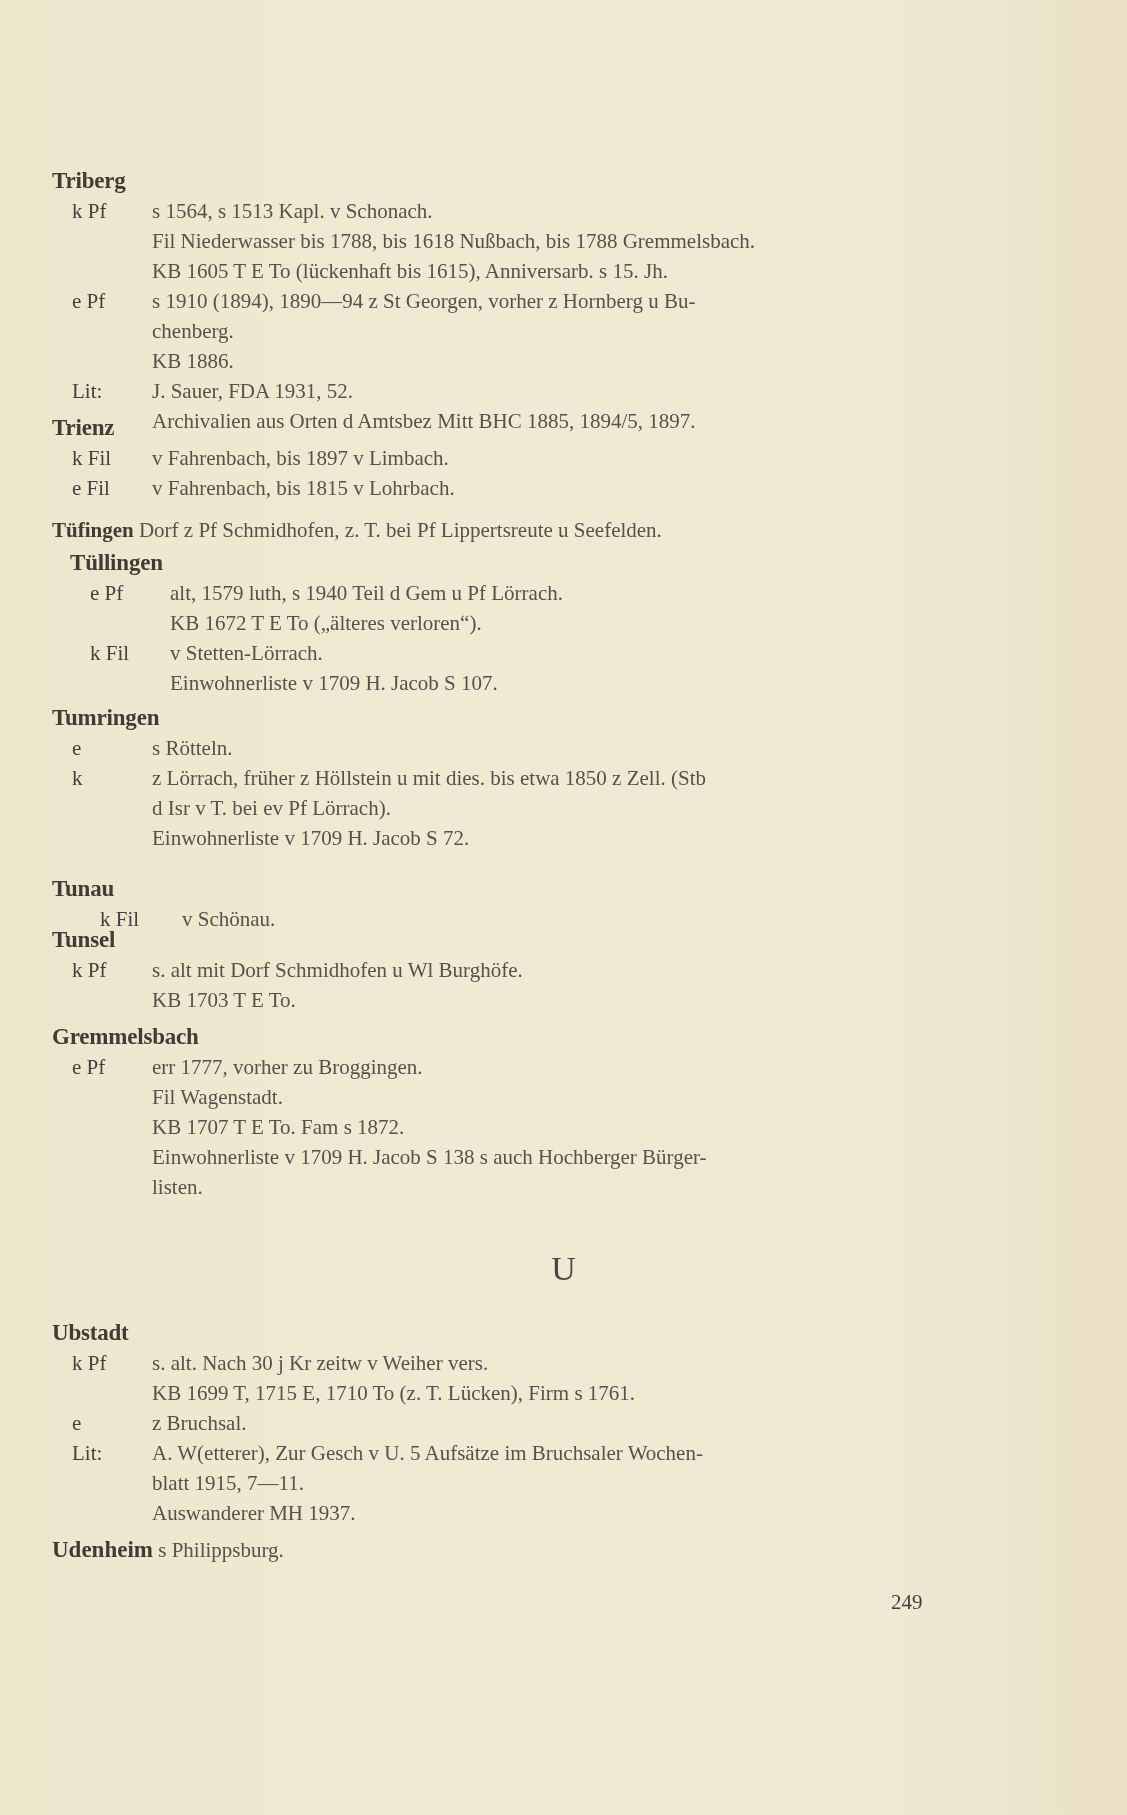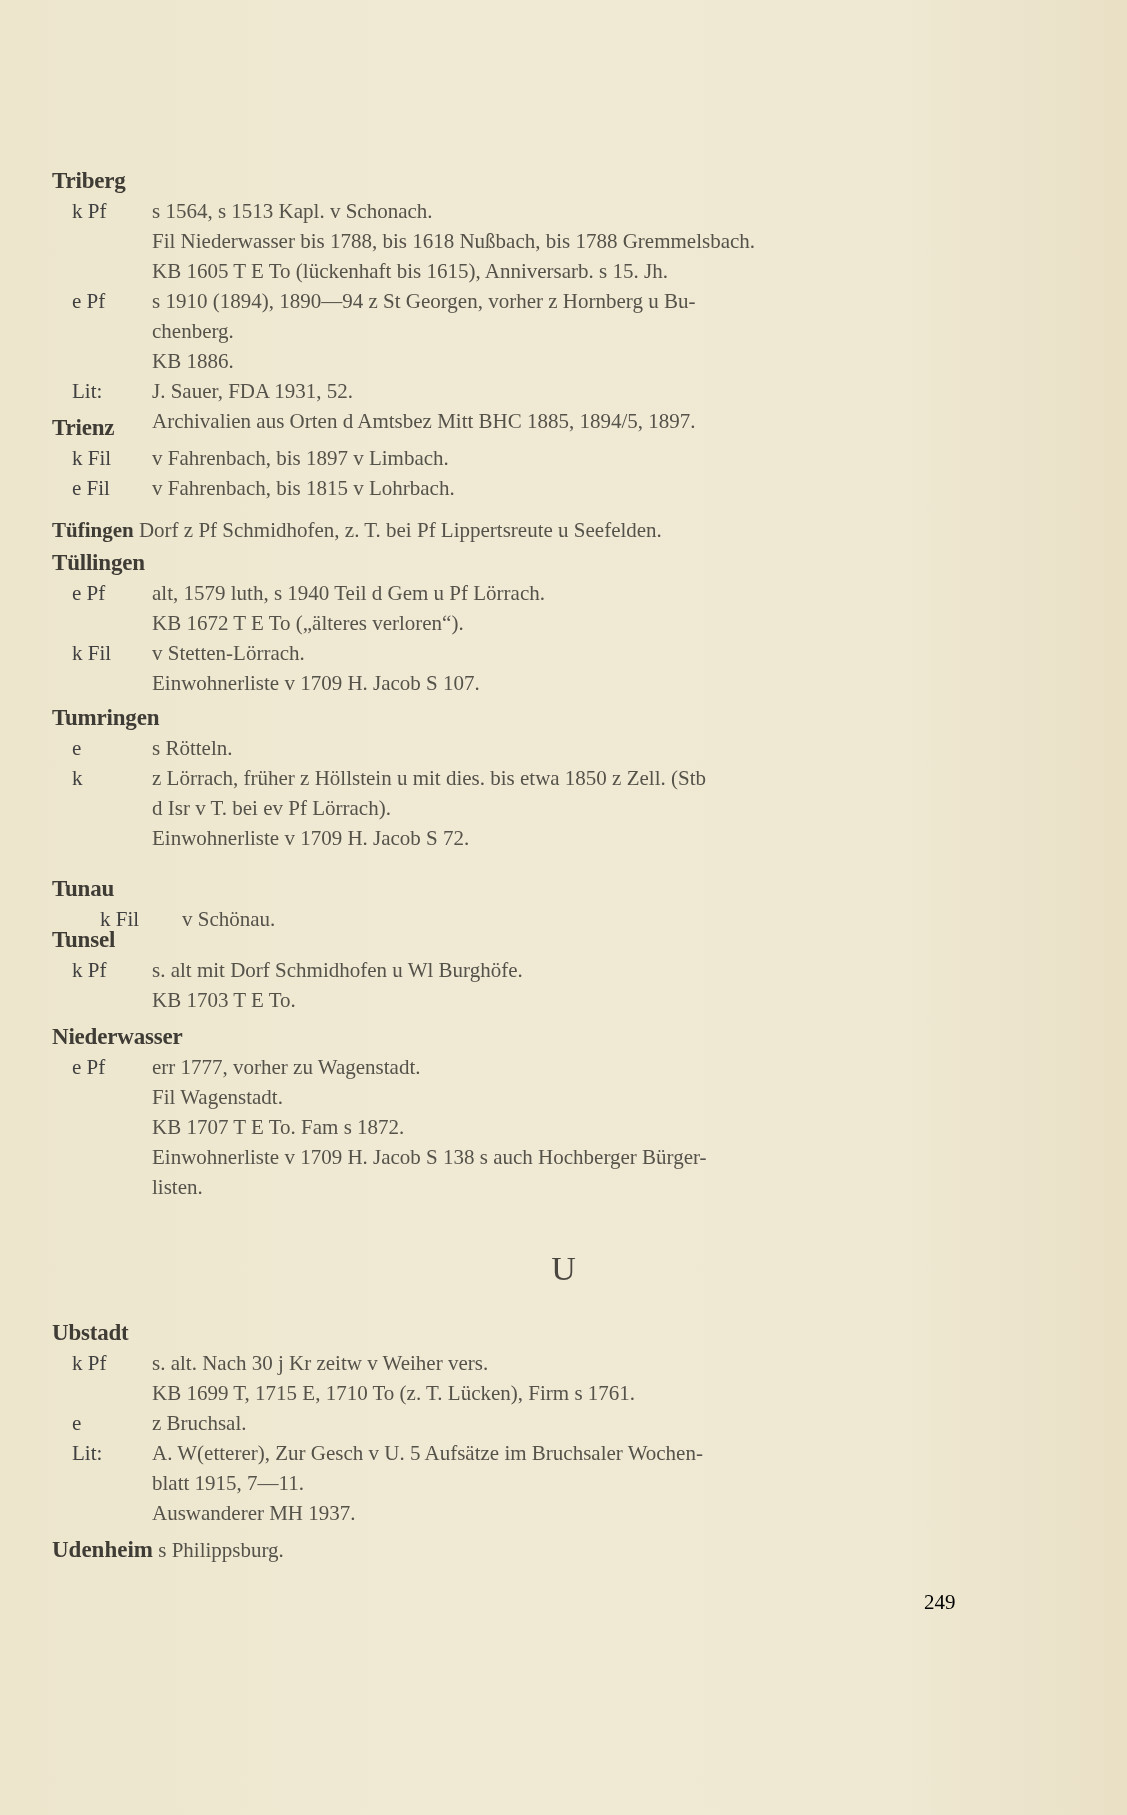--- a/index.html
+++ b/index.html
@@ -29,22 +29,22 @@
     color: #55524a; white-space: pre-wrap; text-align: justify;
     width: 800px;
   }
   .text.shift { margin-left: 130px; width: 770px; }
   .inline-line { font-size: 21px; line-height: 30px; color: #55524a; }
   .section-letter {
     position: absolute; left: 0; width: 1127px; text-align: center;
     top: 1250px; font-size: 34px; color: #4a4740;
   }
   .page-number {
-    position: absolute; left: 924px; top: 1590px;
-    font-size: 21px; color: #000000;
+    position: absolute; left: 891px; top: 1590px;
+    font-size: 21px; color: #404040;
   }
 </style>
 </head>
 <body>
 
 <div class="page">
 
   <div class="entry" style="top:138px;margin-top:28px;">
     <div class="head">Triberg</div>
     <div class="row">
@@ -70,21 +70,21 @@
     <div class="row">
       <span class="label">e Fil</span>
       <div class="text"><div>v Fahrenbach, bis 1815 v Lohrbach.</div></div>
     </div>
   </div>
 
   <div class="entry" style="top:515px;">
     <div class="inline-line"><span class="head-inline" style="font-size:21px;">Tüfingen</span><span> Dorf z Pf Schmidhofen, z. T. bei Pf Lippertsreute u Seefelden.</span></div>
   </div>
 
-  <div class="entry" style="top:548px;">
+  <div class="entry" style="top:548px;margin-left:18px;">
     <div class="head">Tüllingen</div>
     <div class="row">
       <span class="label">e Pf</span>
       <div class="text"><div>alt, 1579 luth, s 1940 Teil d Gem u Pf Lörrach.</div><div>KB 1672 T E To („älteres verloren“).</div></div>
     </div>
     <div class="row">
       <span class="label">k Fil</span>
       <div class="text"><div>v Stetten-Lörrach.</div><div>Einwohnerliste v 1709 H. Jacob S 107.</div></div>
     </div>
   </div>
@@ -111,24 +111,24 @@
 
   <div class="entry" style="top:925px;">
     <div class="head">Tunsel</div>
     <div class="row">
       <span class="label">k Pf</span>
       <div class="text"><div>s. alt mit Dorf Schmidhofen u Wl Burghöfe.</div><div>KB 1703 T E To.</div></div>
     </div>
   </div>
 
   <div class="entry" style="top:1022px;">
-    <div class="head">Niederwasser</div>
+    <div class="head">Gremmelsbach</div>
     <div class="row">
       <span class="label">e Pf</span>
-      <div class="text"><div>err 1777, vorher zu Wagenstadt.</div><div>Fil Wagenstadt.</div><div>KB 1707 T E To. Fam s 1872.</div><div>Einwohnerliste v 1709 H. Jacob S 138 s auch Hochberger Bürger-</div><div>listen.</div></div>
+      <div class="text"><div>err 1777, vorher zu Broggingen.</div><div>Fil Wagenstadt.</div><div>KB 1707 T E To. Fam s 1872.</div><div>Einwohnerliste v 1709 H. Jacob S 138 s auch Hochberger Bürger-</div><div>listen.</div></div>
     </div>
   </div>
 
   <div class="section-letter">U</div>
 
   <div class="entry" style="top:1318px;">
     <div class="head">Ubstadt</div>
     <div class="row">
       <span class="label">k Pf</span>
       <div class="text"><div>s. alt. Nach 30 j Kr zeitw v Weiher vers.</div><div>KB 1699 T, 1715 E, 1710 To (z. T. Lücken), Firm s 1761.</div></div>

